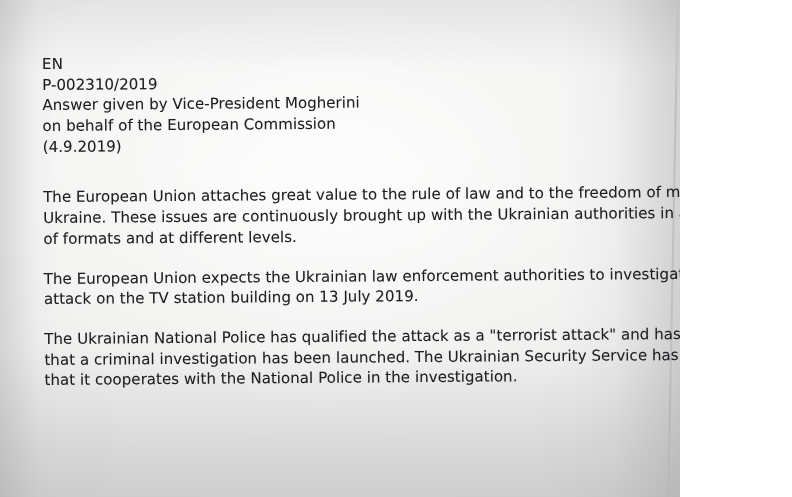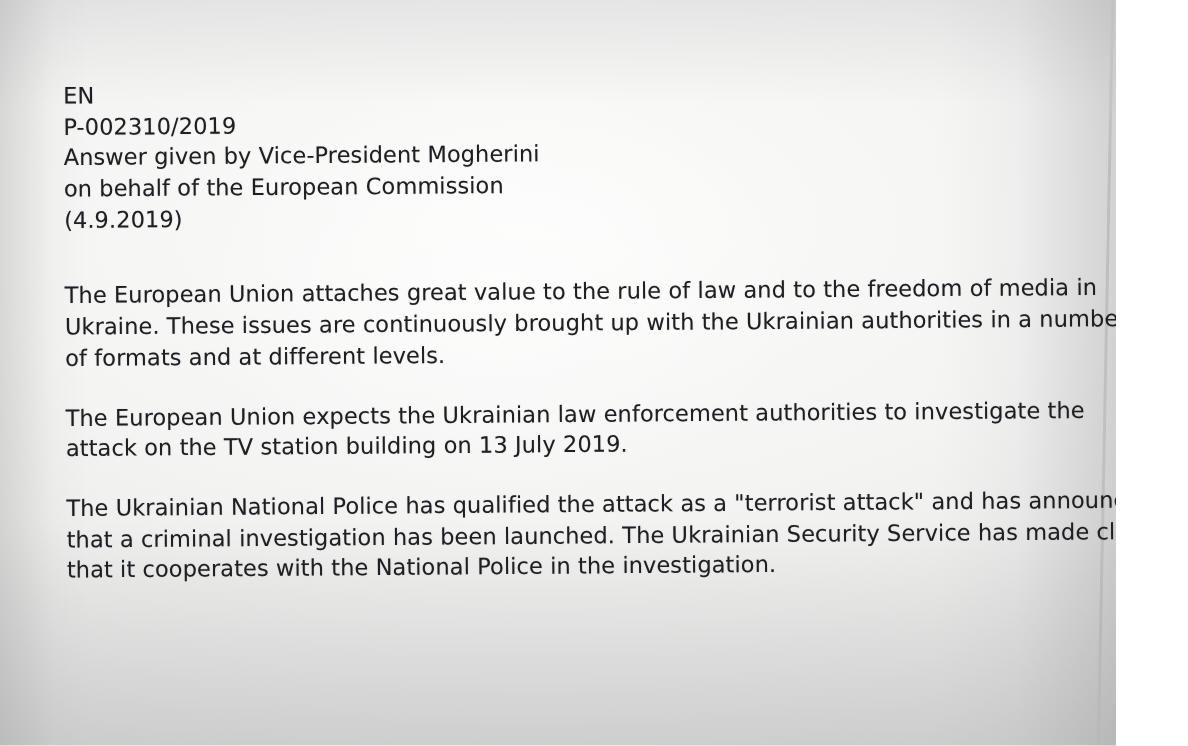--- a/index.html
+++ b/index.html
@@ -10,21 +10,21 @@
     width: 792px;
     height: 497px;
     overflow: hidden;
     font-family: "DejaVu Sans", sans-serif;
     background: #ffffff;
   }
 
   
   .page-photo {
     position: relative;
-    width: 744px;
+    width: 680px;
     height: 497px;
     background:
       radial-gradient(ellipse 120% 90% at 48% 30%, #fbfbfa 0%, #f4f4f3 42%, #e9e9e8 72%, #dddddc 100%),
       linear-gradient(100deg, #f2f2f1 0%, #f7f7f6 35%, #ececeb 70%, #e2e2e1 100%);
     overflow: hidden;
   }
 
   
   .shade-left {
     position: absolute;

